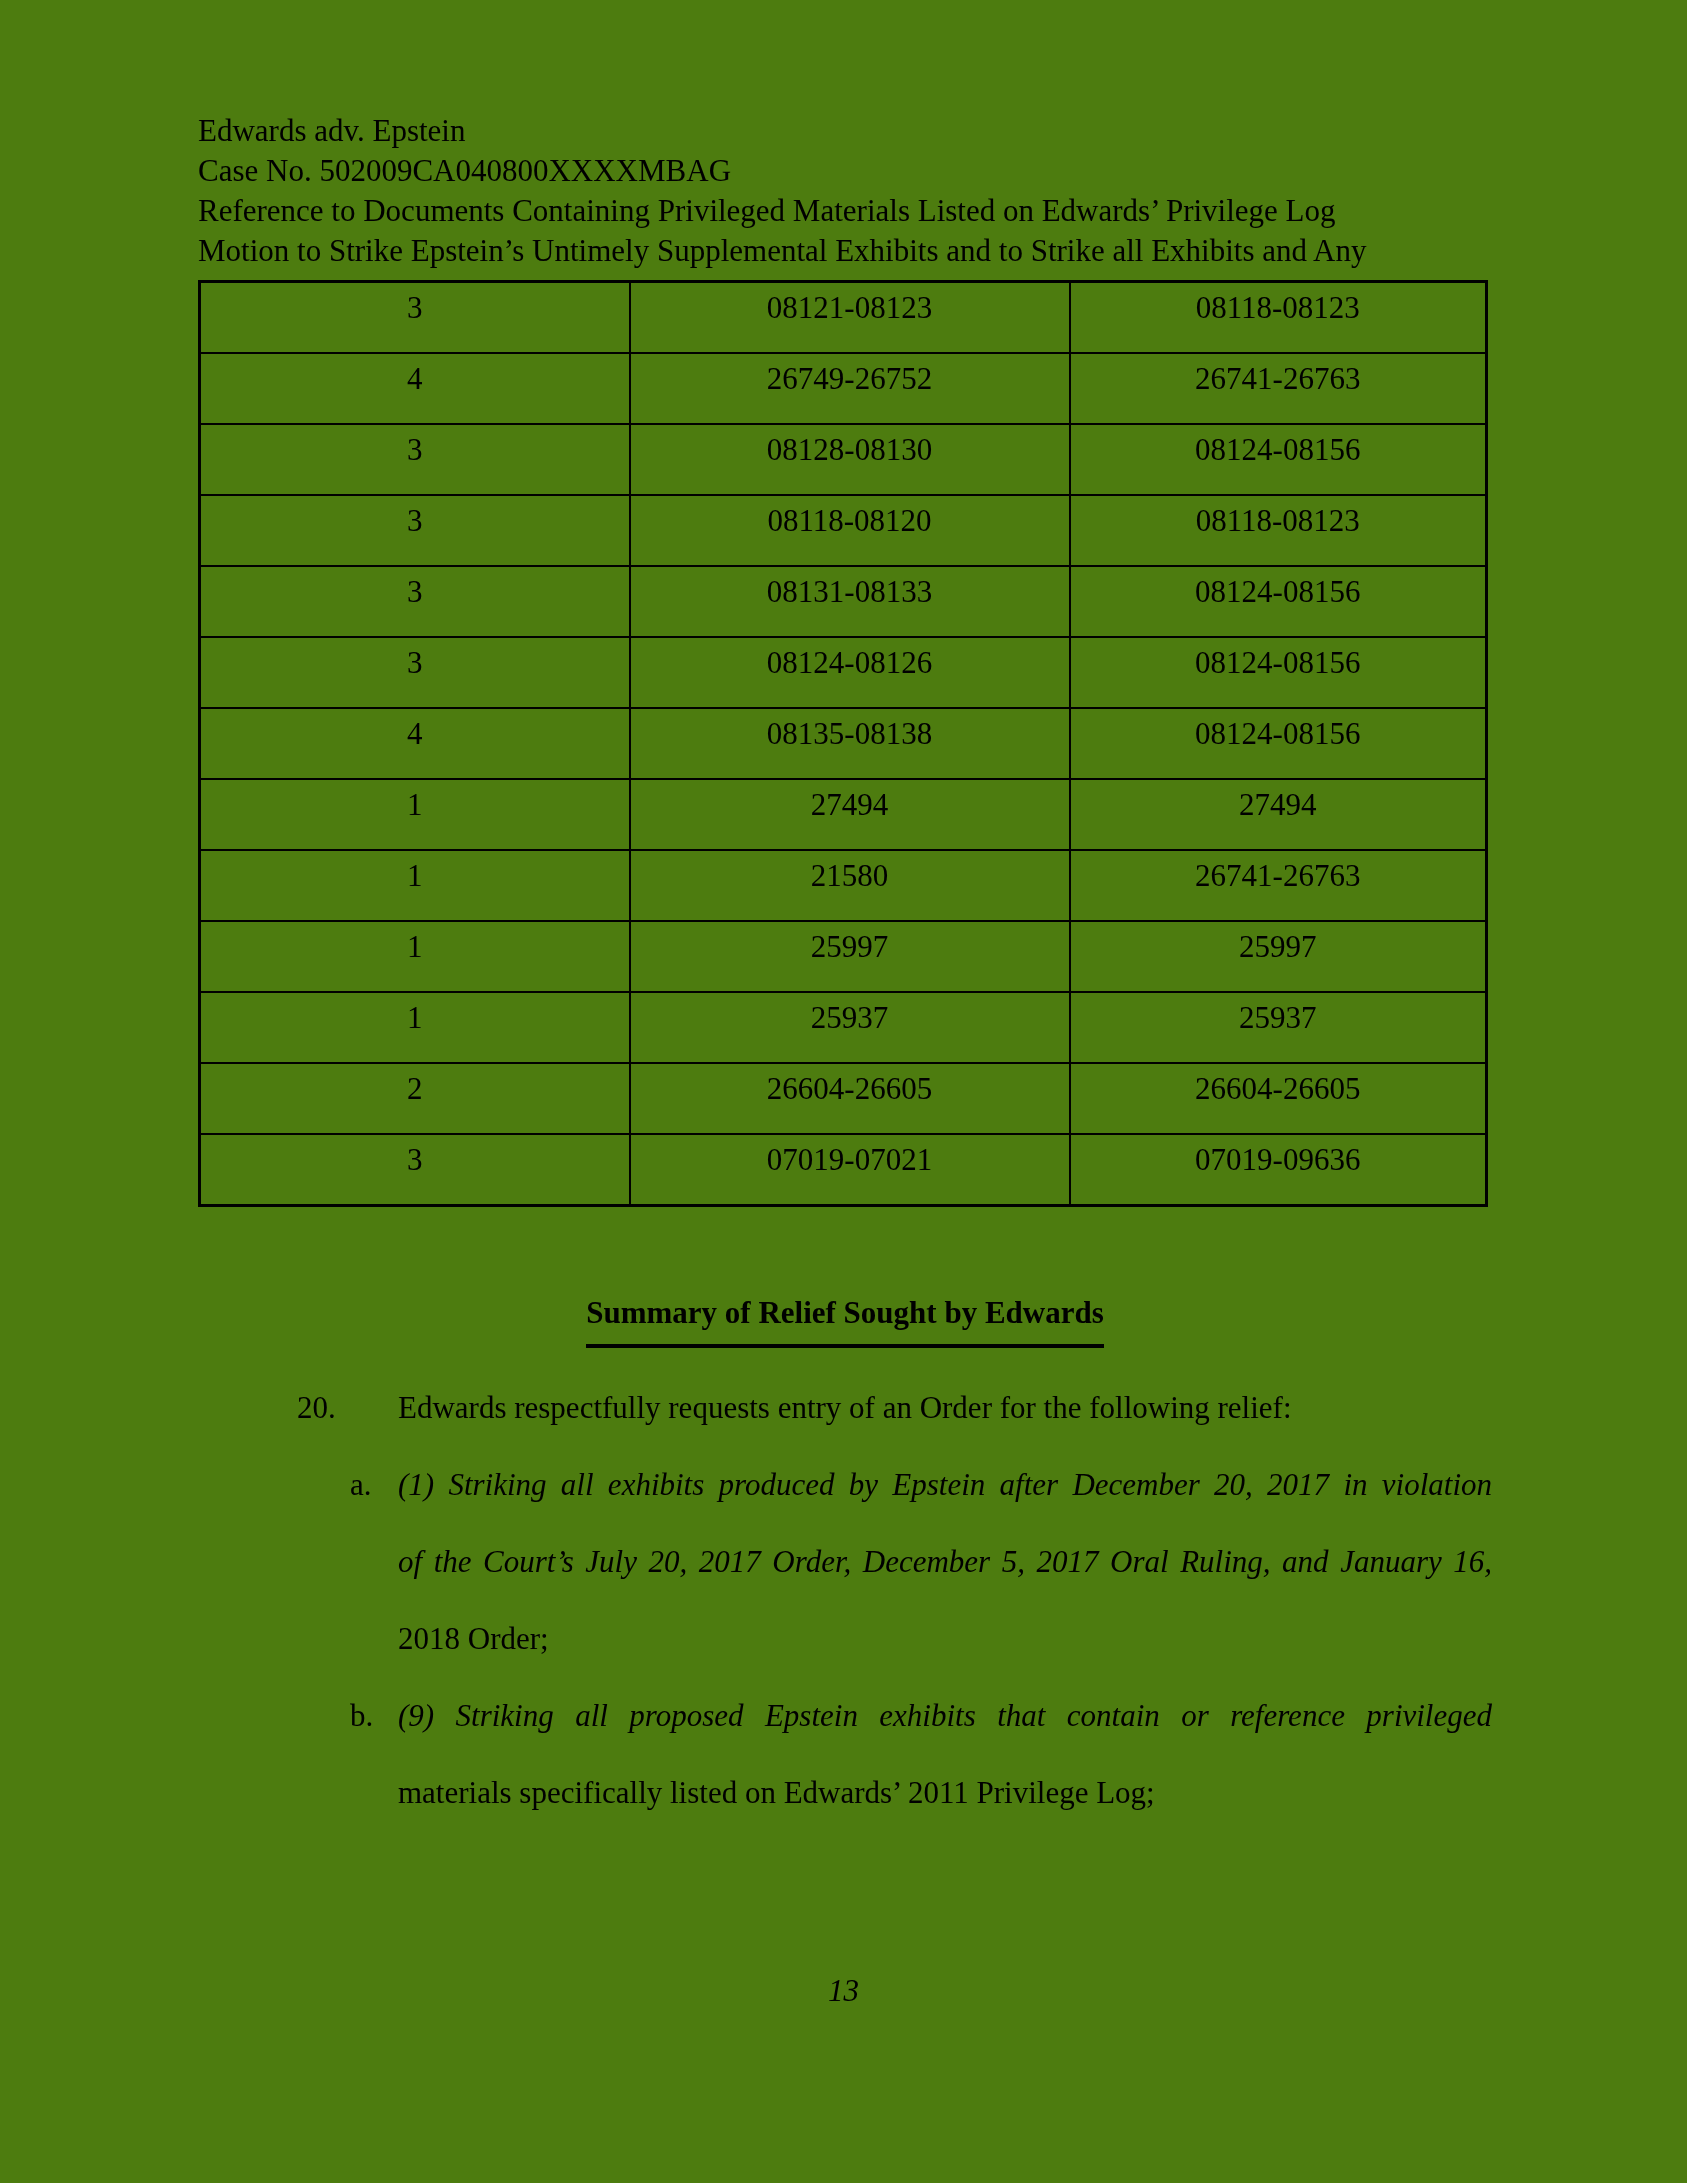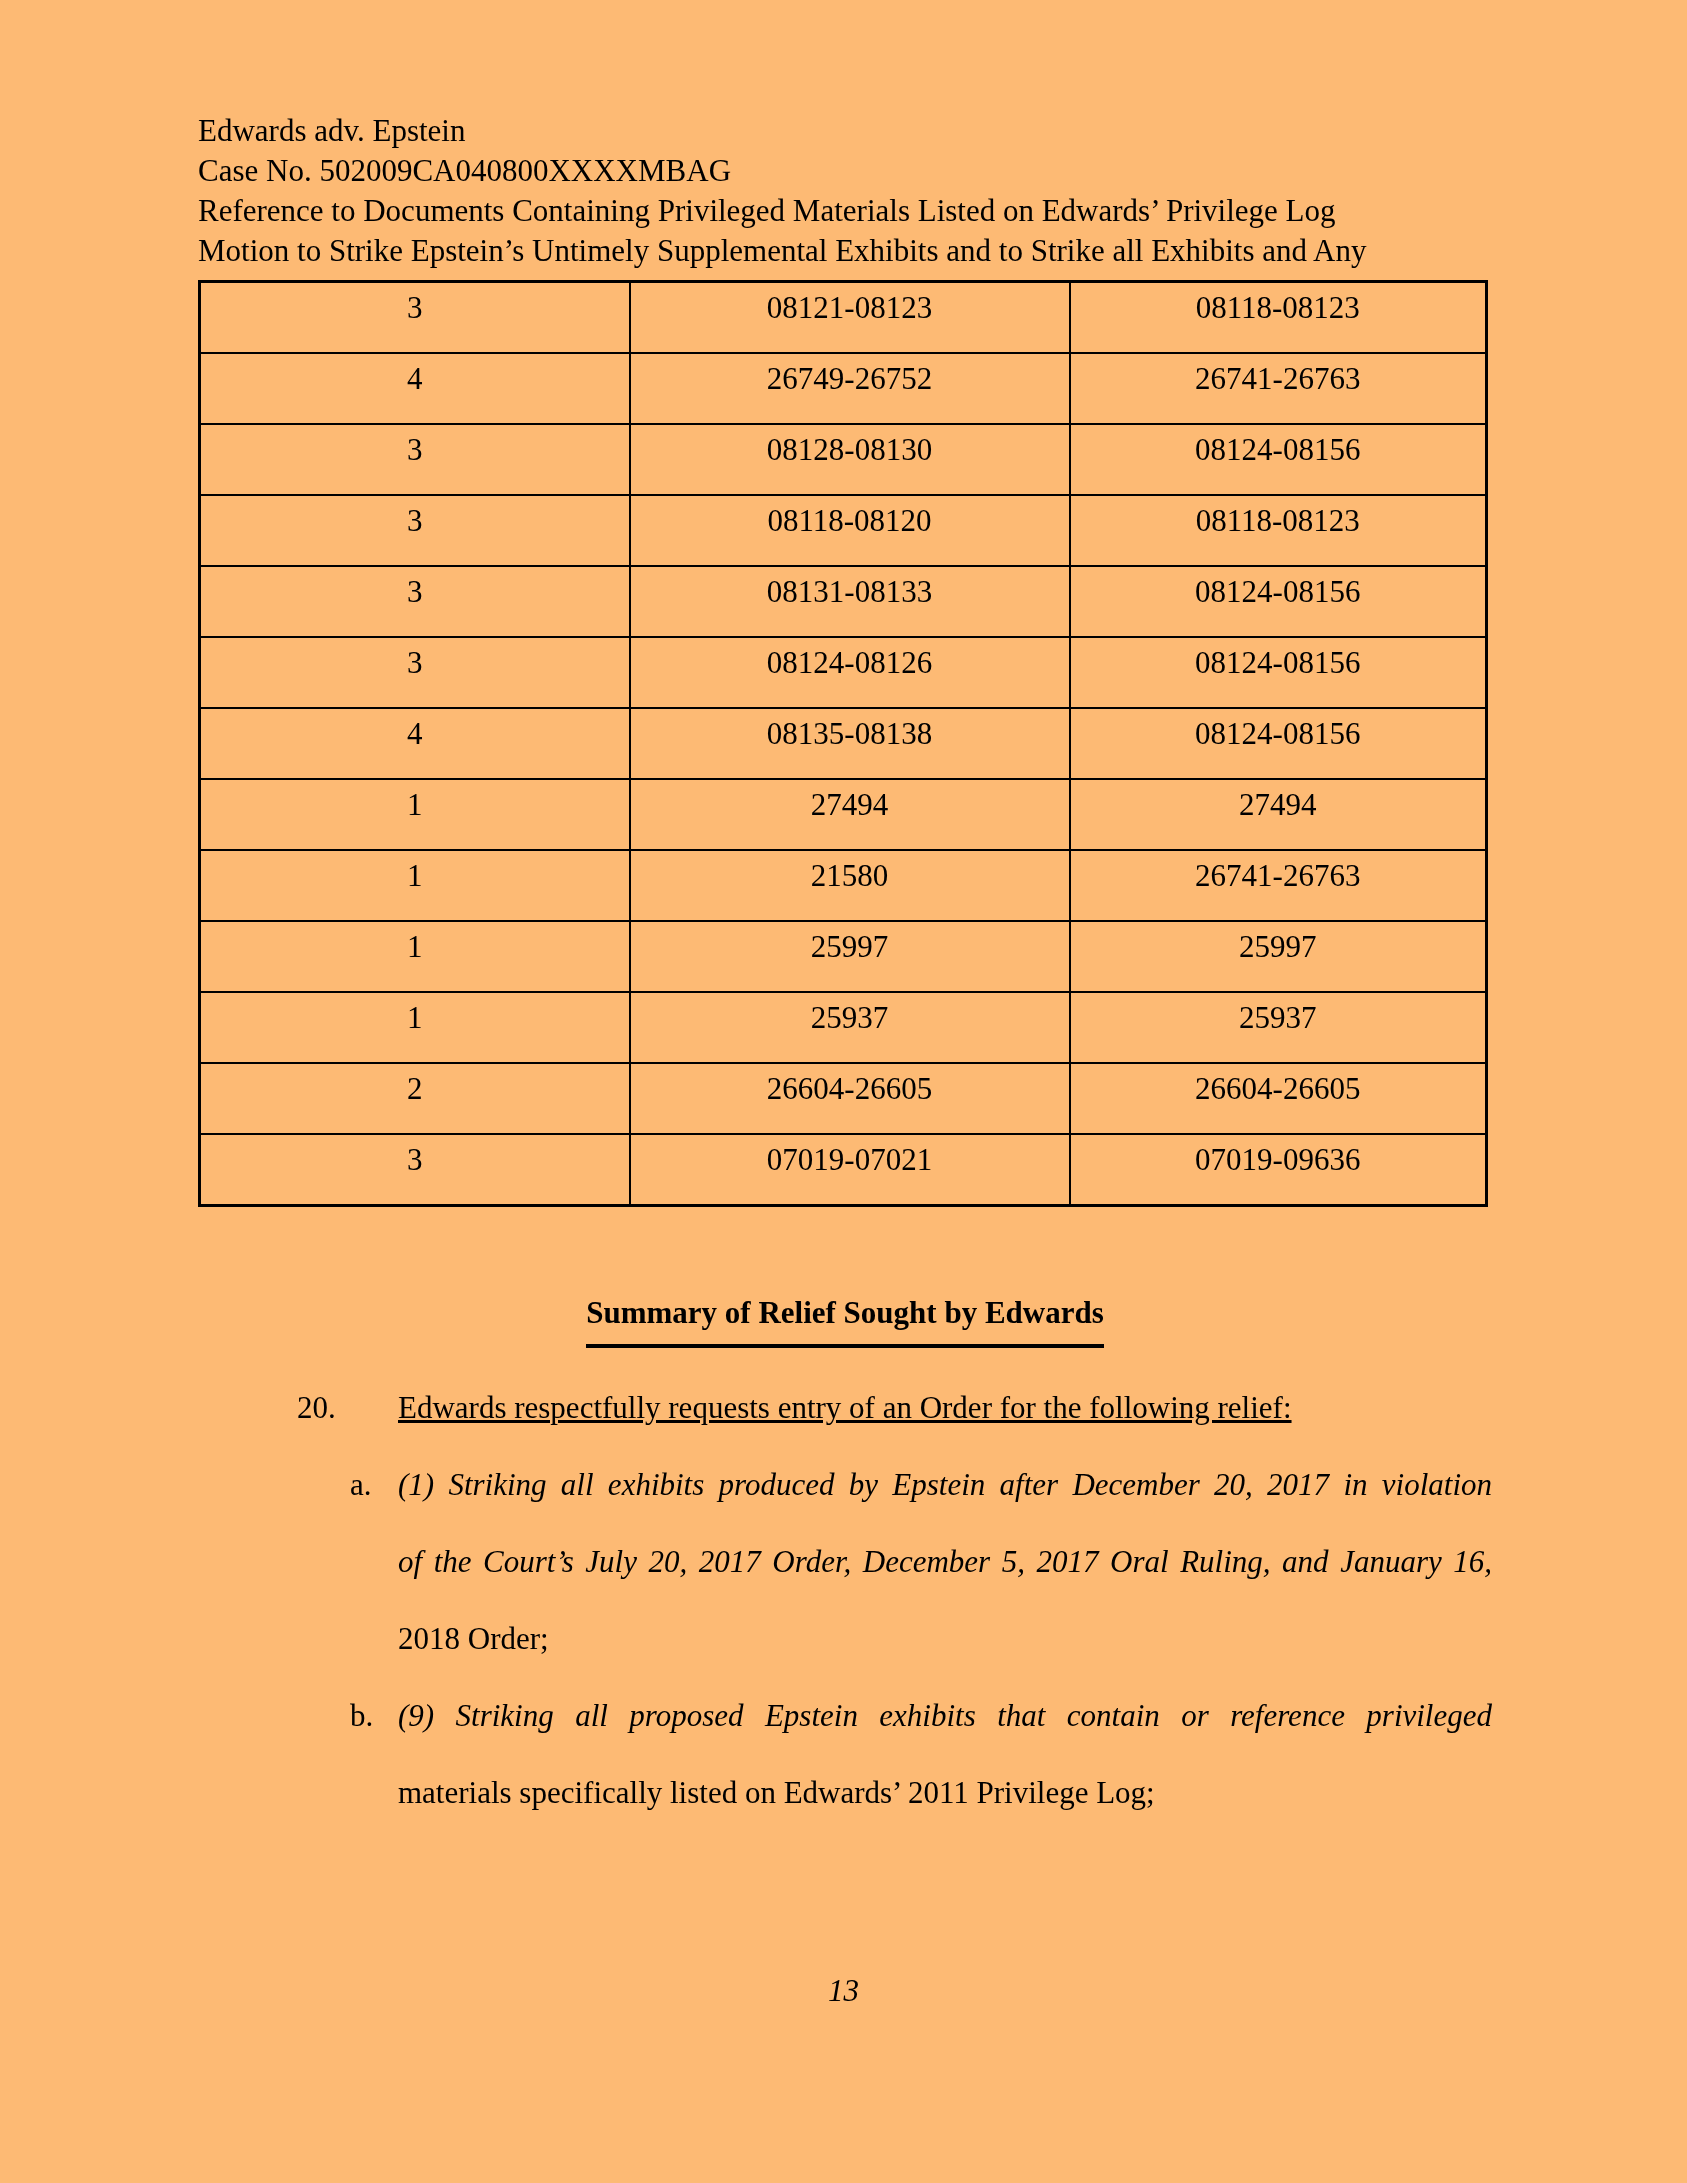--- a/index.html
+++ b/index.html
@@ -4,21 +4,21 @@
 <style>
   html, body {
     margin: 0;
     padding: 0;
     background: #ffffff;
   }
   .page {
     position: relative;
     width: 1687px;
     height: 2183px;
-    background: #fdba74;
+    background: #4d7c0f;
     color: #000000;
     font-family: "Liberation Serif", "DejaVu Serif", serif;
     font-size: 31px;
     overflow: hidden;
   }
 
   
   .case-header {
     margin: 111px 195px 0 198px;
     line-height: 40px;
@@ -56,21 +56,20 @@
     padding-bottom: 14px;
     margin-top: 34px;
   }
 
   .body-block {
     margin: 36px 195px 0 198px;
     line-height: 77px;
   }
   .para {
     padding-left: 99px;
-    text-decoration: underline;
   }
   .para-num {
     display: inline-block;
     width: 101px;
   }
 
   .relief-line {
     padding-left: 200px;
   }
   .relief-line.first {

